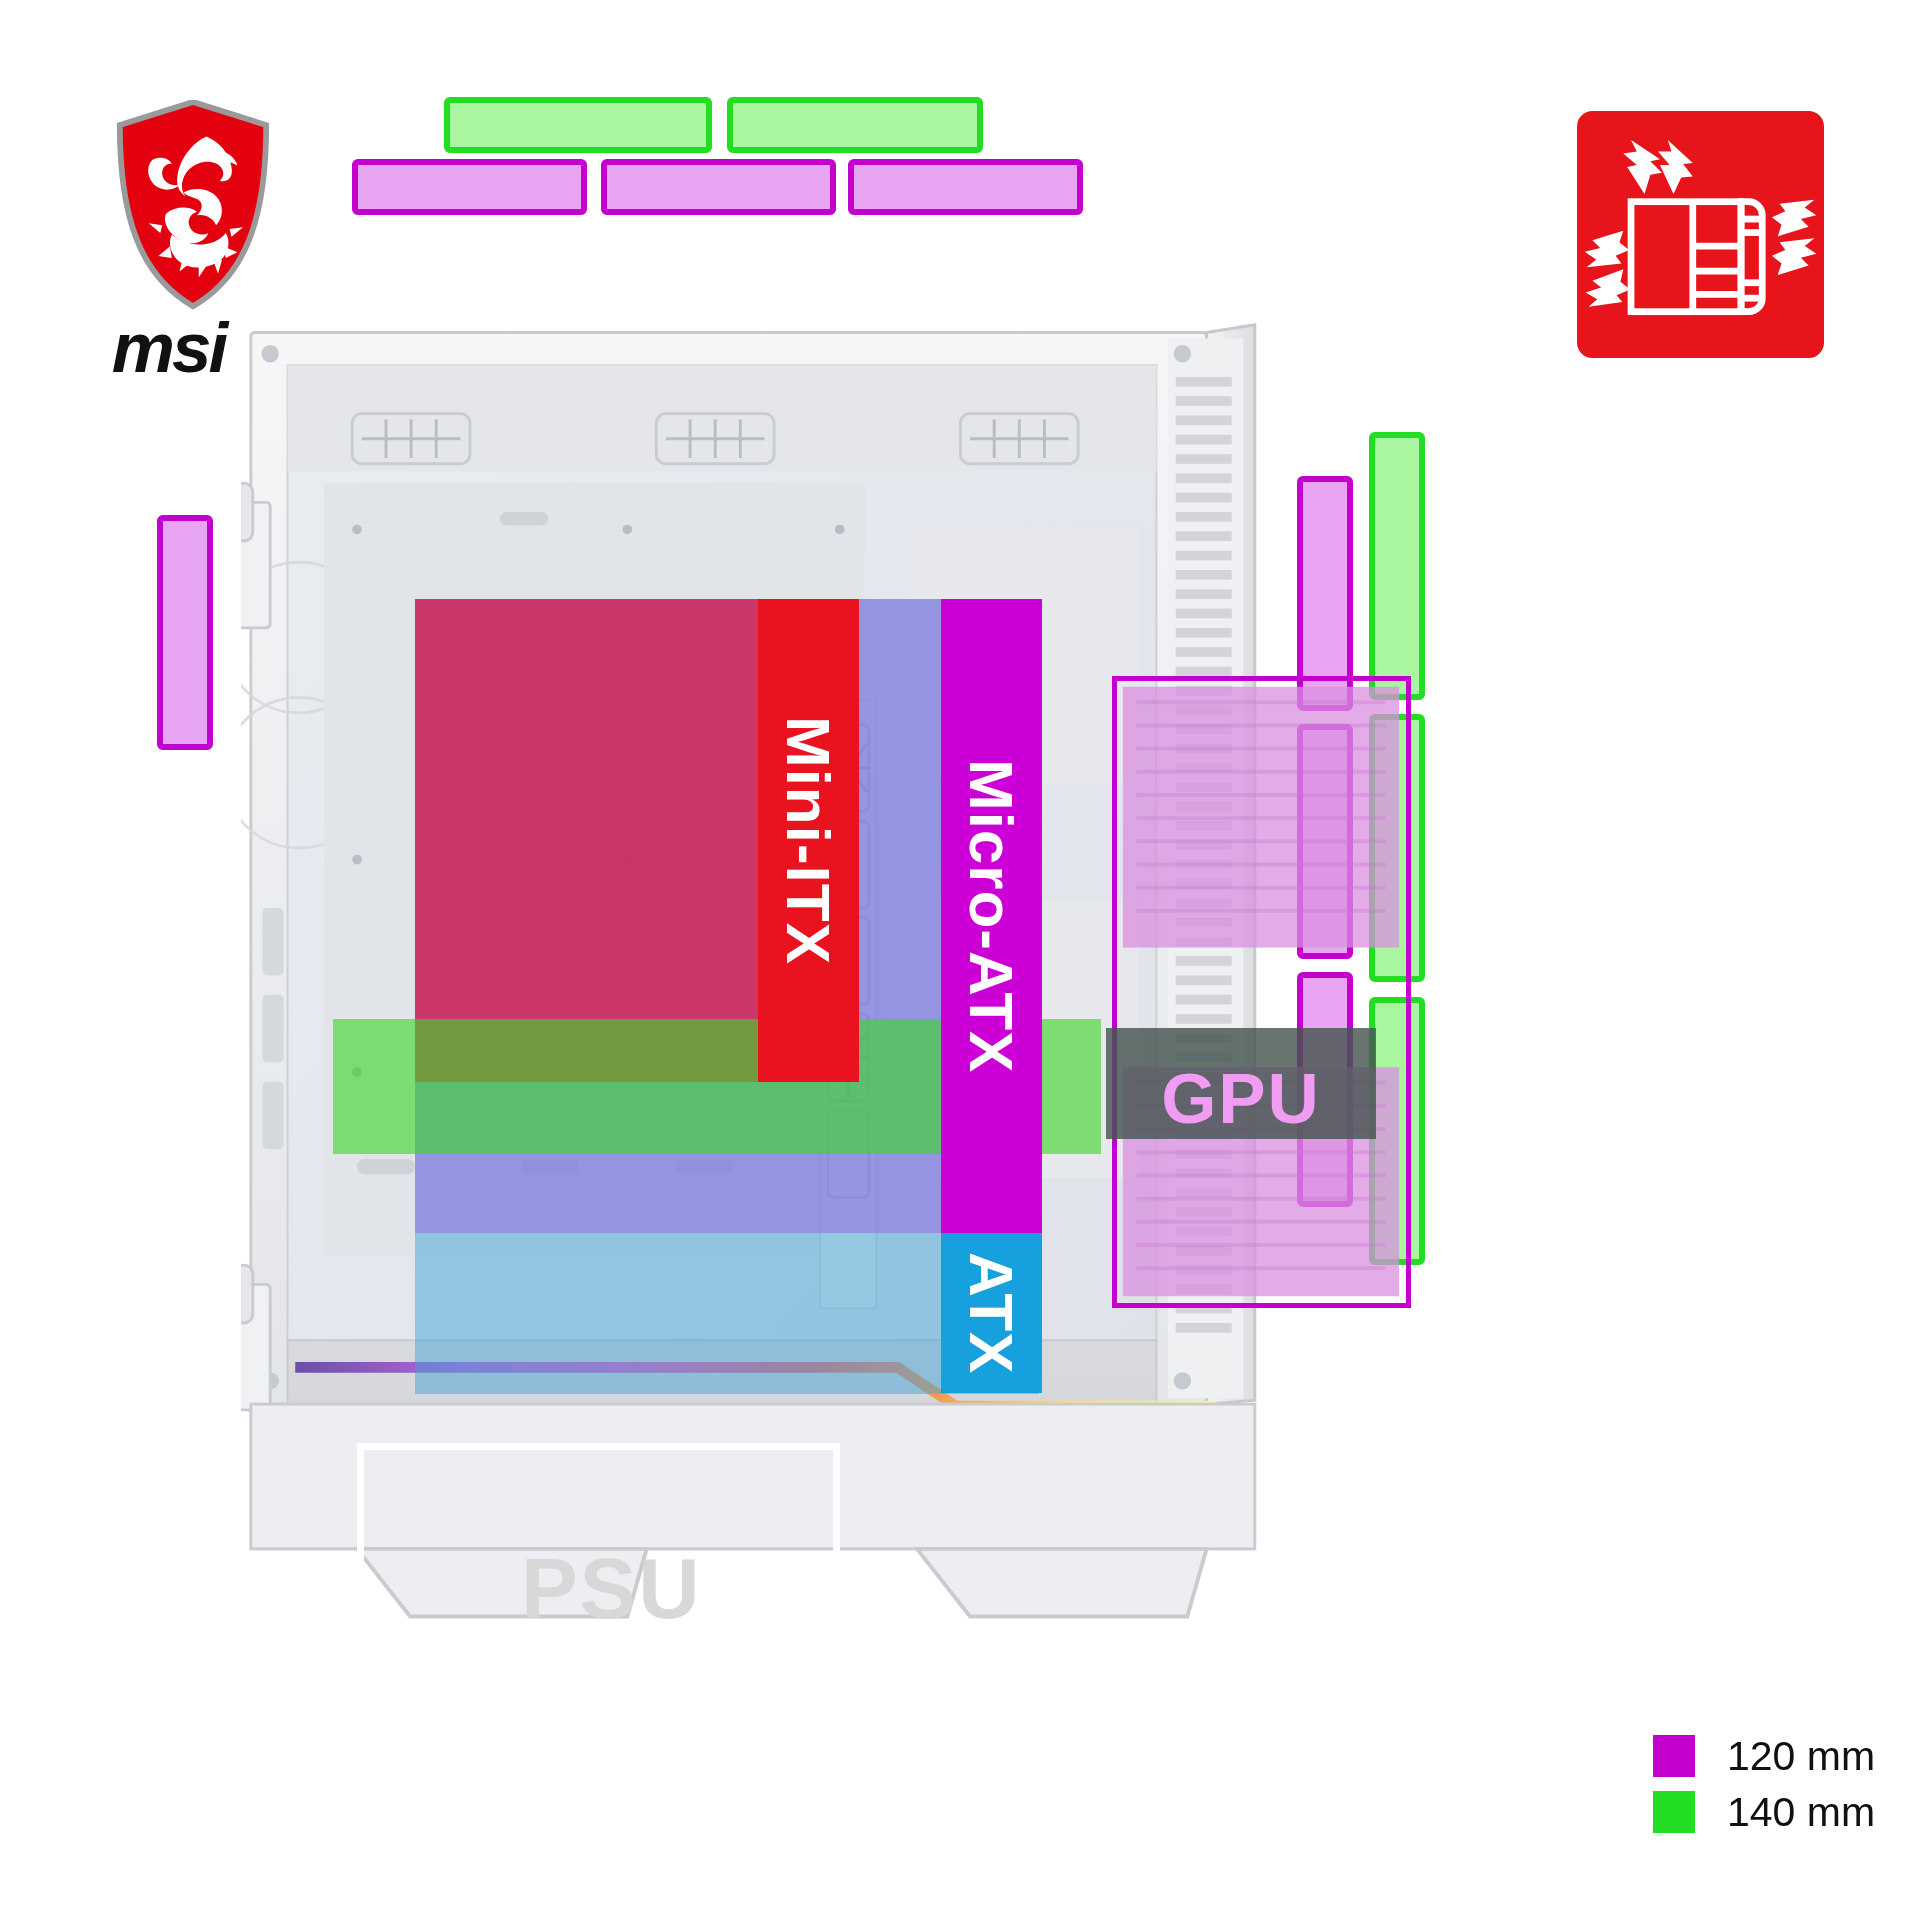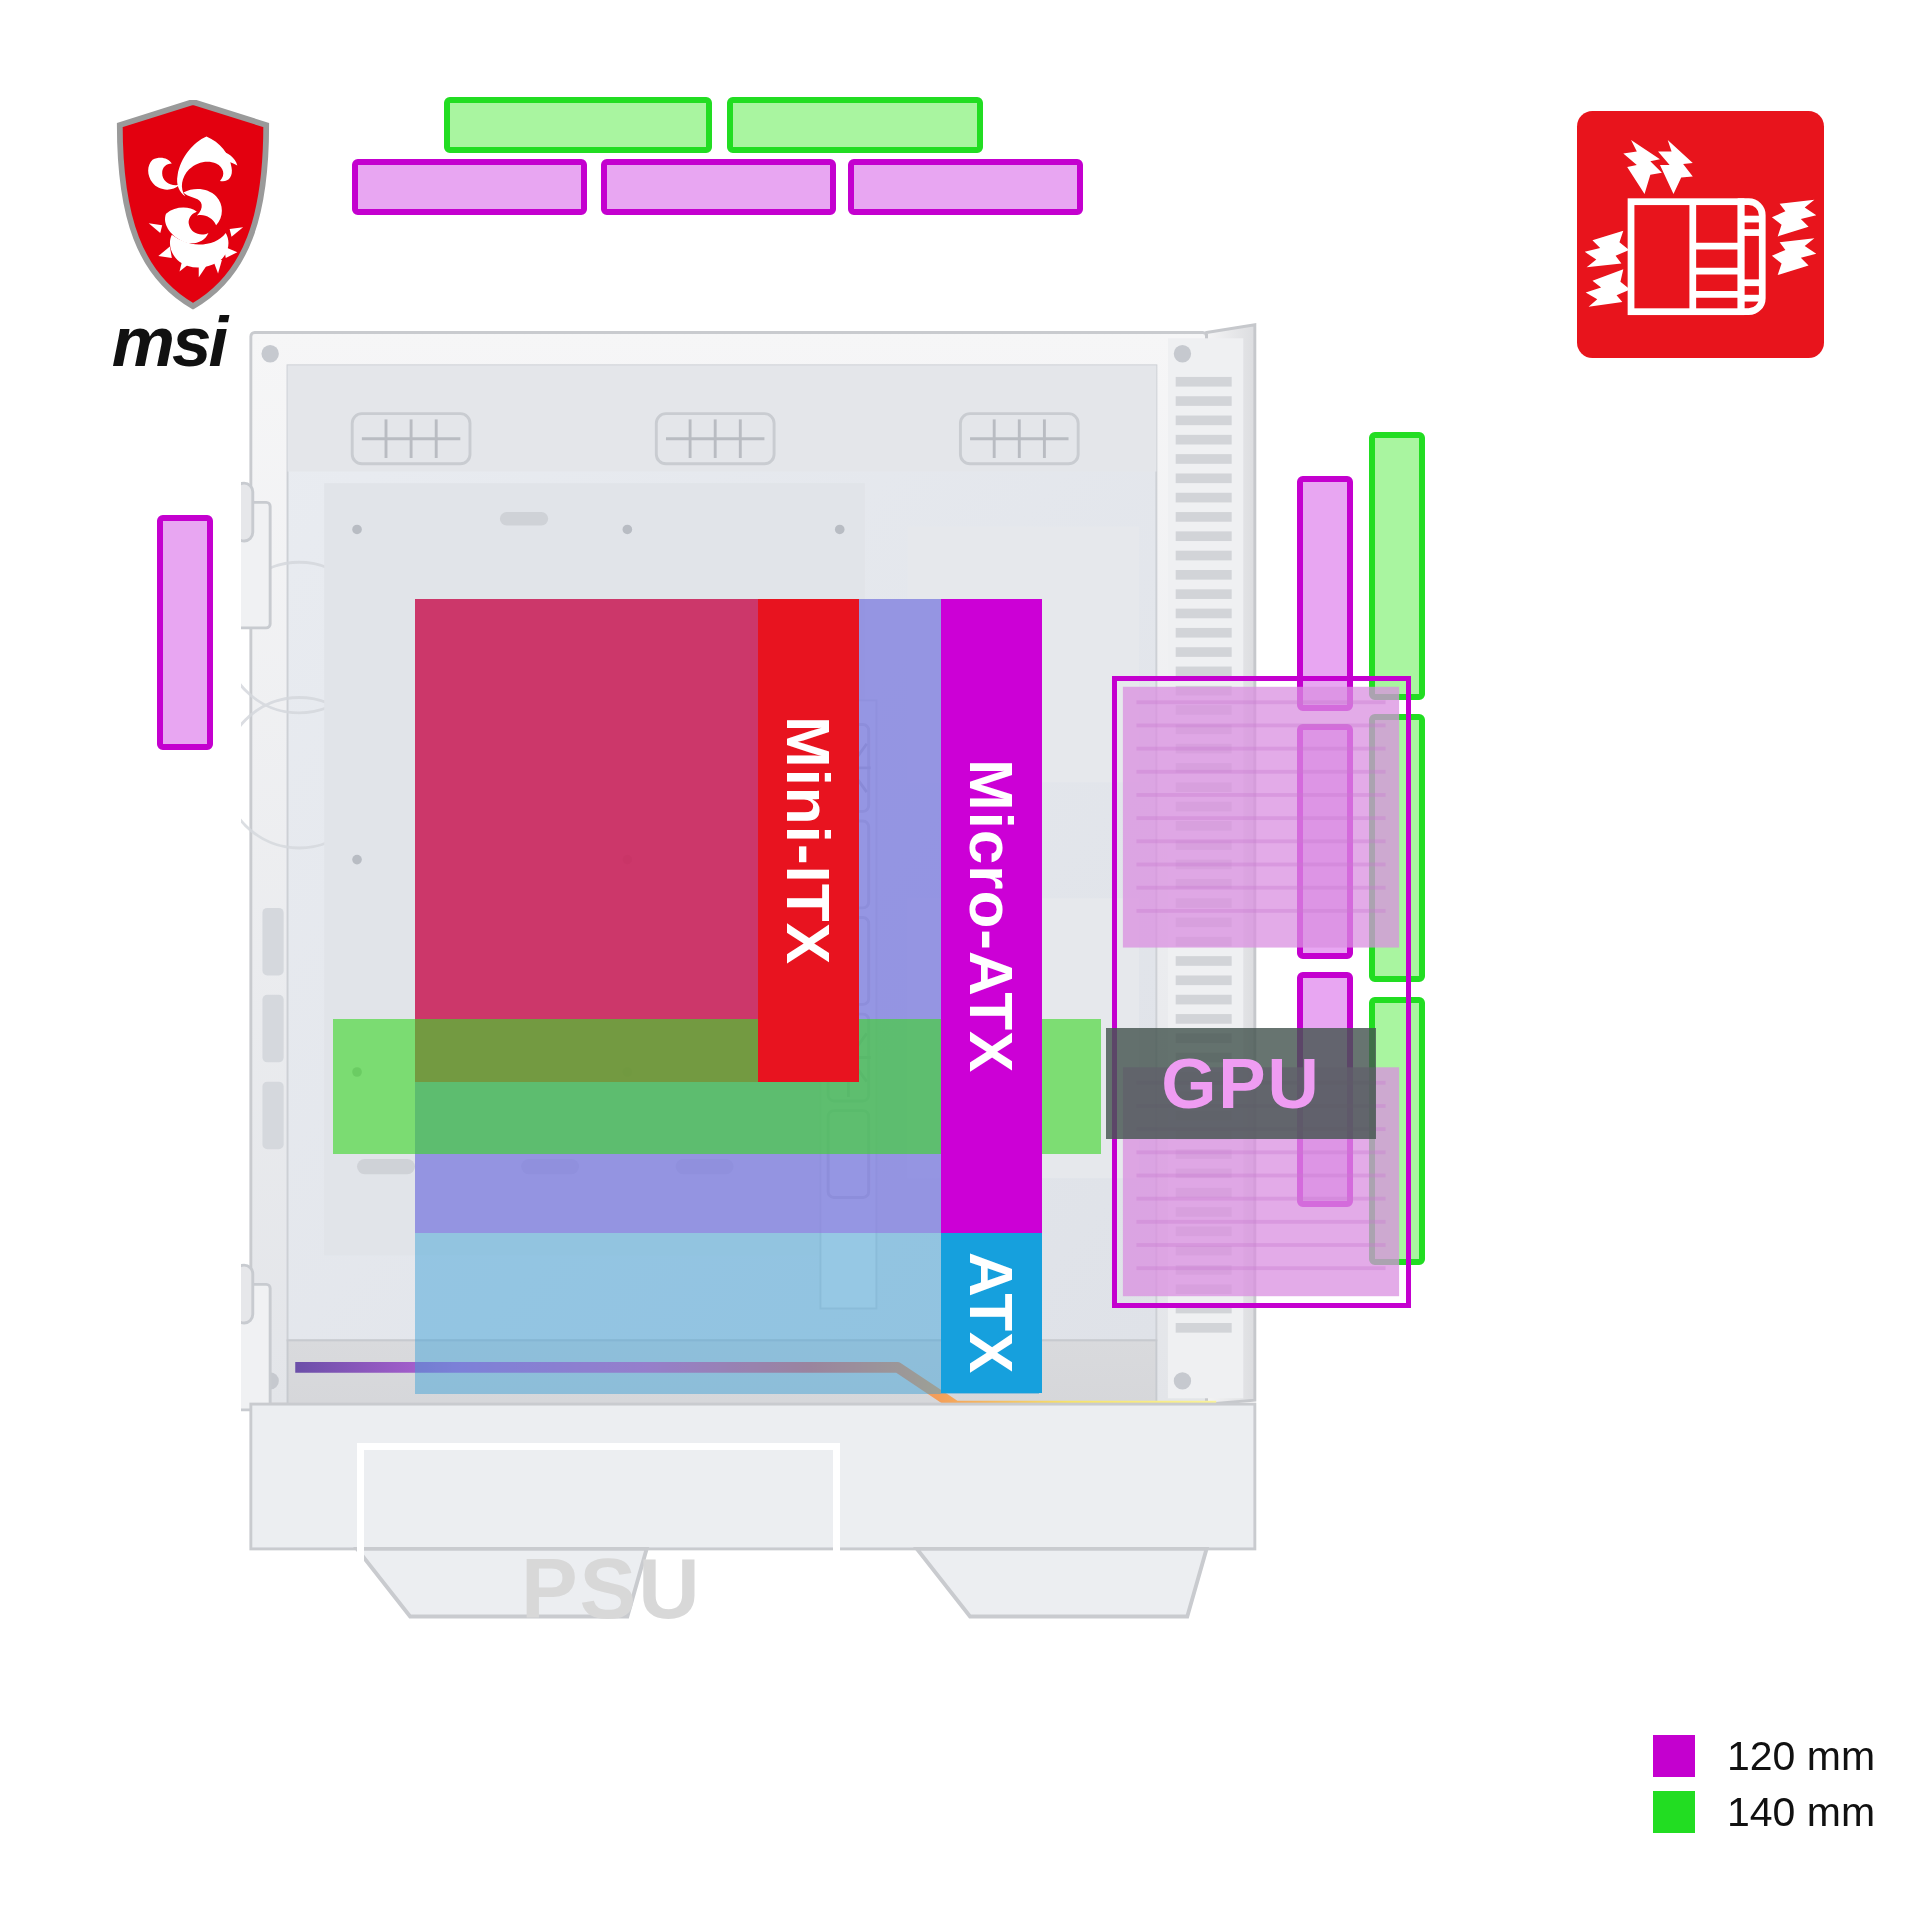--- a/index.html
+++ b/index.html
@@ -11,21 +11,21 @@
     overflow:hidden;
     position:relative;
   }
   .stage{position:absolute;left:0;top:0;width:1931px;height:1931px;}
   .abs{position:absolute;}
 
   
   #msi-logo{left:104px;top:100px;width:183px;height:290px;}
   #msi-shield{position:absolute;left:7.7px;top:0;width:162px;height:210px;}
   #msi-wordmark{
-    position:absolute;left:7.7px;top:208px;width:170px;height:68px;
+    position:absolute;left:7.7px;top:214px;width:170px;height:68px;
     font-style:italic;font-weight:bold;font-size:71px;color:#111;
     letter-spacing:-2.9px;line-height:68px;text-align:left;
     font-family:"Liberation Sans",sans-serif;
   }
 
   
   #airflow-badge{
     left:1577px;top:111px;width:247px;height:247px;
     background:#e8141c;border-radius:15.4px;
   }
@@ -50,21 +50,21 @@
   #mitx-tab{background:#e8131f;font-size:62px;}
   #matx-box{background:rgba(150,110,225,.55);}
   #matx-tab{background:#cc00d6;font-size:62px;}
   #atx-box{background:rgba(60,160,215,.48);}
   #atx-tab{background:#16a0dd;font-size:62px;}
 
   #gpu-band{background:rgba(60,215,40,.62);}
   #gpu-badge{
     position:absolute;box-sizing:border-box;
     background:rgba(70,85,80,.82);
-    display:flex;align-items:center;justify-content:center;
+    display:flex;align-items:flex-end;justify-content:center;
   }
   #gpu-badge span{
     color:#ef9cf2;font-weight:bold;font-size:71px;letter-spacing:1.9px;
   }
 
   #gpu-outline{box-sizing:border-box;border:5.8px solid #c400cf;}
 
   
   #psu-outline{box-sizing:border-box;border:7.7px solid #ffffff;}
   #psu-text{

